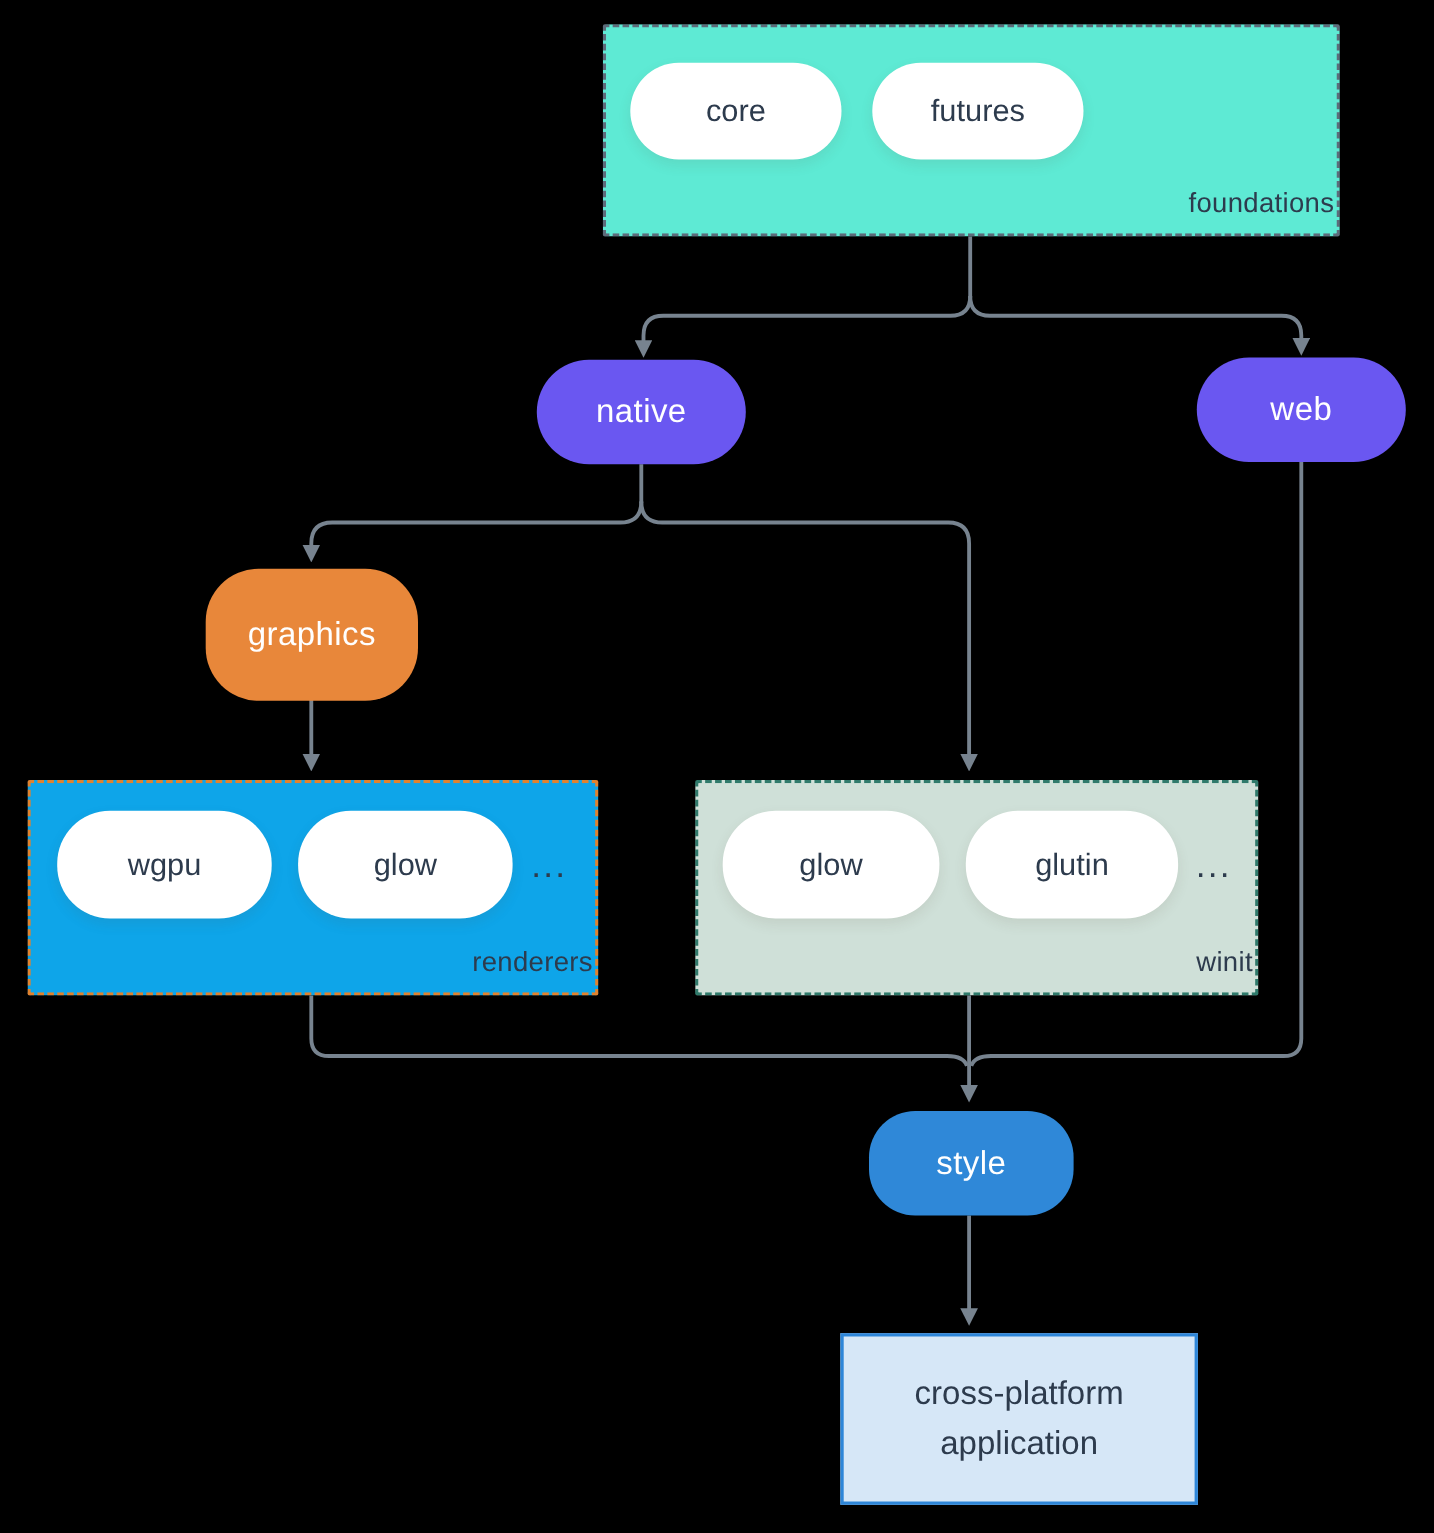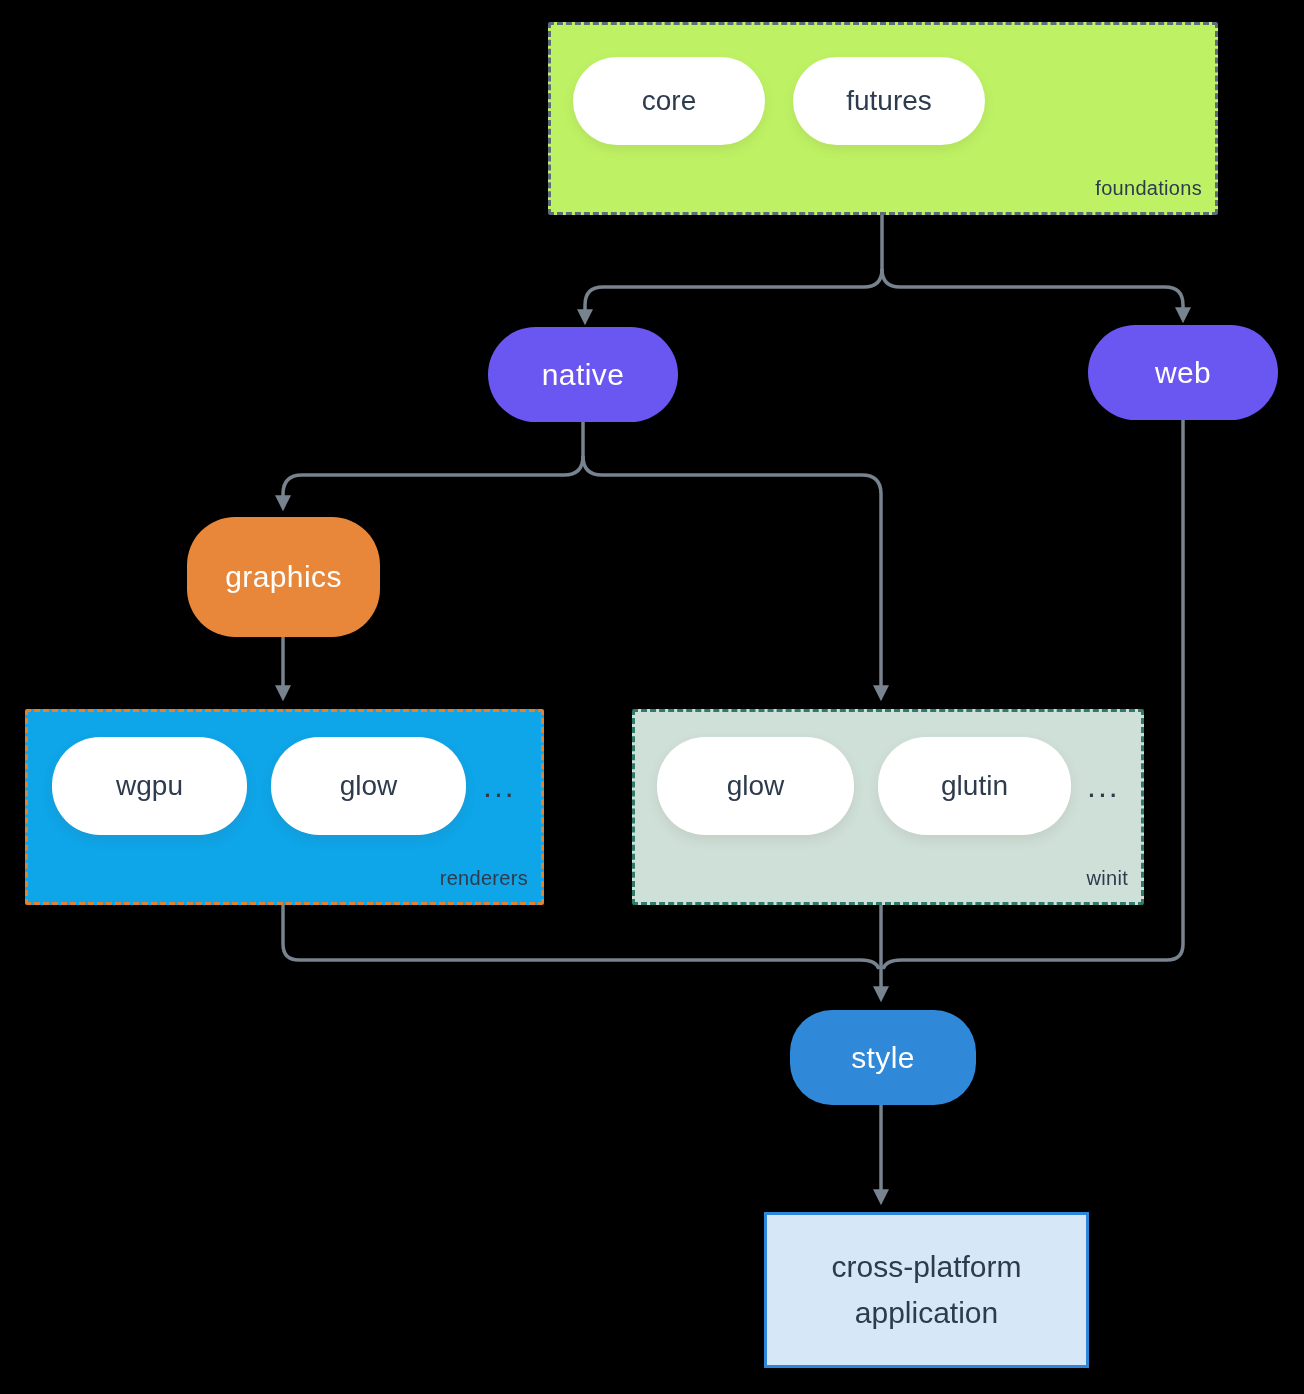--- a/index.html
+++ b/index.html
@@ -21,37 +21,37 @@
     width: 1304px; height: 1394px;
     pointer-events: none;
   }
   .group-box {
     position: absolute;
     box-sizing: border-box;
     border-radius: 2px;
   }
   .group-box.foundations {
     left: 548px; top: 22px; width: 670px; height: 193px;
-    background: #bef264;
+    background: #5eead4;
     border: 3px dashed #5D6B7A;
   }
   .group-box.renderers {
     left: 25px; top: 709px; width: 519px; height: 196px;
     background: #0ea5e9;
     border: 3px dashed #E0822F;
   }
   .group-box.shells {
     left: 632px; top: 709px; width: 512px; height: 196px;
     background: #CFE0D8;
     border: 3px dashed #2F7A6B;
   }
   .group-label {
     position: absolute;
-    right: 13px; bottom: 12px;
-    font-size: 20px;
+    right: 2px; bottom: 12px;
+    font-size: 25px;
     color: #2D3B4D;
     letter-spacing: 0.3px;
   }
   .white-pill {
     position: absolute;
     background: #FFFFFF;
     border-radius: 48px;
     display: flex;
     align-items: center;
     justify-content: center;

